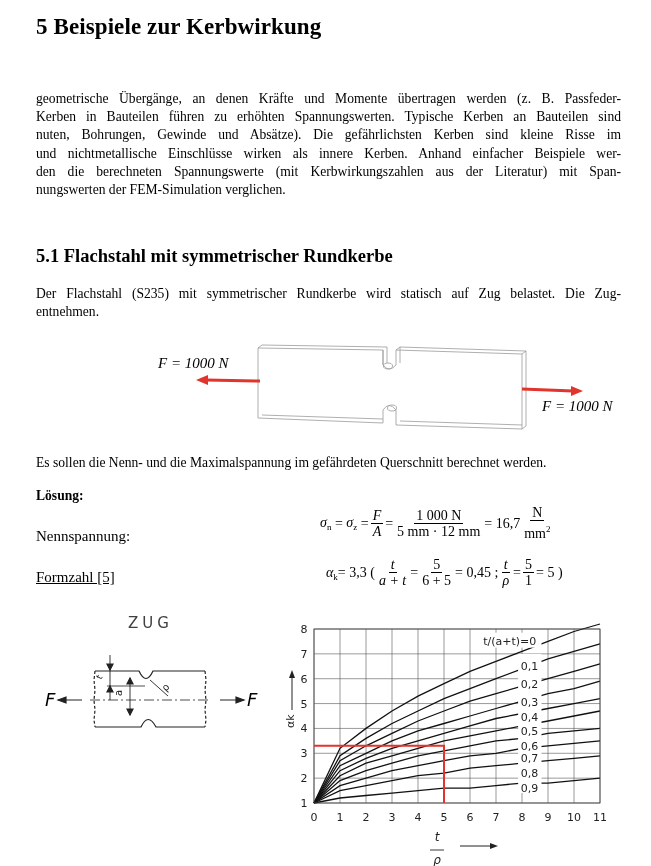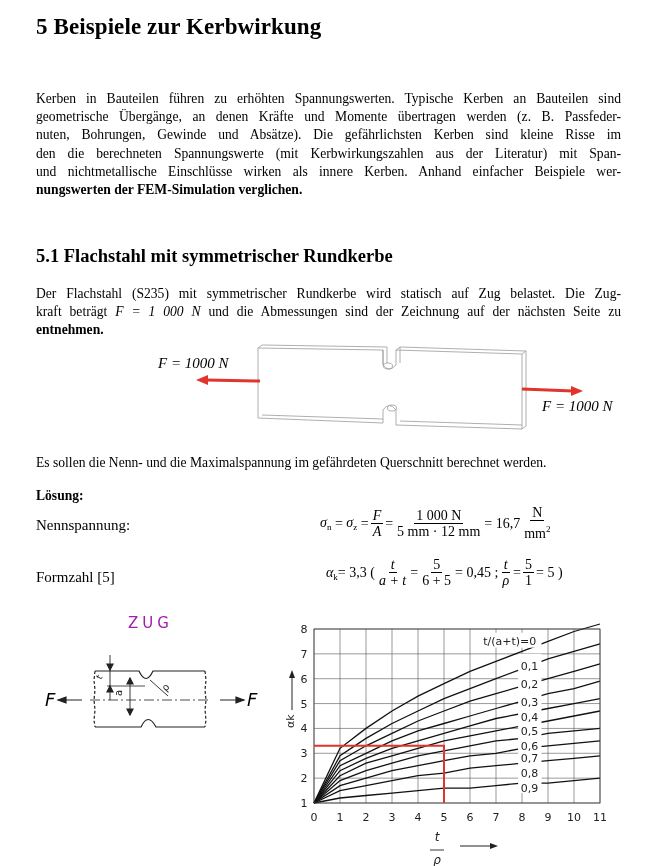--- a/index.html
+++ b/index.html
@@ -3,50 +3,49 @@
 <meta charset="utf-8">
 <style>
   html, body { margin:0; padding:0; background:#fff; }
   body { width:651px; height:866px; position:relative; overflow:hidden;
          font-family:"Liberation Serif", serif; color:#000; }
   .abs { position:absolute; }
   h1 { position:absolute; left:36px; top:14px; margin:0; font-size:23px; font-weight:bold; letter-spacing:0.1px;text-align:center; }
   h2 { position:absolute; left:36px; top:246px; margin:0; font-size:18.5px; font-weight:bold;text-align:right; }
   .para { position:absolute; left:36px; width:585px; font-size:13.6px; line-height:18.2px; text-align:justify; margin:0; }
   .para span.line { display:block; text-align:justify; text-align-last:justify; white-space:nowrap; }
-  .para span.last { text-align-last:left;font-weight:bold; }
+  .para span.last { text-align-last:left; }
   .math { font-family:"Liberation Serif", serif; font-style:italic; }
   .lbl { font-size:15px; }
   .frac { display:inline-flex; flex-direction:column; align-items:center; vertical-align:middle; margin:0 2px; }
   .frac .num { border-bottom:1px solid #000; padding:0 2px; line-height:15px; }
   .frac .den { padding:0 2px; line-height:16px; }
   .eq { position:absolute; font-size:14px; white-space:nowrap; display:flex; align-items:center;margin-left:48px; }
   .sub { font-size:9px; vertical-align:-3px; font-style:normal; }
   .sup { font-size:9px; vertical-align:6px; }
   svg text { font-family:"DejaVu Sans", sans-serif; }
 </style>
 </head>
 <body>
 
 <h1>5  Beispiele zur Kerbwirkung</h1>
 
 <div class="para" style="top:90px;">
+  <span class="line">geometrische Übergänge, an denen Kräfte und Momente übertragen werden (z. B. Passfeder-</span>
   <span class="line">Kerben in Bauteilen führen zu erhöhten Spannungswerten. Typische Kerben an Bauteilen sind</span>
-  <span class="line">geometrische Übergänge, an denen Kräfte und Momente übertragen werden (z. B. Passfeder-</span>
   <span class="line">nuten, Bohrungen, Gewinde und Absätze). Die gefährlichsten Kerben sind kleine Risse im</span>
+  <span class="line">und nichtmetallische Einschlüsse wirken als innere Kerben. Anhand einfacher Beispiele wer-</span>
   <span class="line">den die berechneten Spannungswerte (mit Kerbwirkungszahlen aus der Literatur) mit Span-</span>
-  <span class="line">und nichtmetallische Einschlüsse wirken als innere Kerben. Anhand einfacher Beispiele wer-</span>
   <span class="line last">nungswerten der FEM-Simulation verglichen.</span>
 </div>
 
 <h2>5.1  Flachstahl mit symmetrischer Rundkerbe</h2>
 
 <div class="para" style="top:285px;">
   <span class="line">Der Flachstahl (S235) mit symmetrischer Rundkerbe wird statisch auf Zug belastet. Die Zug-</span>
-  <span class="line"><span>kraft beträgt </span><span class="math">F = 1 000 N</span><span> und die Abmessungen sind der Zeichnung auf der nächsten Seite zu</span></span>
   <span class="line last">entnehmen.</span>
 </div>
 
 <div class="abs" style="left:150px;top:335px;width:480px;height:110px;">
   <svg width="480" height="110" viewBox="0 0 480 110">
     <g fill="none" stroke="#9a9a9a" stroke-width="0.8">
 
       <path d="M108,13 L233,15 L233,30 M108,13 L108,83 L233,88"></path>
       <path d="M112,10 L108,13"></path>
       <path d="M112,10 L237,12"></path>
@@ -77,21 +76,21 @@
     </g>
   </svg>
   <div class="abs math lbl" style="left:8px;top:20px;">F = 1000 N</div>
   <div class="abs math lbl" style="left:392px;top:63px;">F = 1000 N</div>
 </div>
 
 <div class="abs lbl" style="left:36px;top:455px;font-size:13.6px;">Es sollen die Nenn- und die Maximalspannung im gefährdeten Querschnitt berechnet werden.</div>
 
 <div class="abs" style="left:36px;top:488px;font-size:13.6px;font-weight:bold;">Lösung:</div>
 
-<div class="abs lbl" style="left:36px;top:517px;">Nennspannung:</div>
+<div class="abs lbl" style="left:36px;top:528px;">Nennspannung:</div>
 <div class="eq" style="left:272px;top:505px;">
   <span class="math"><span>σ</span><span class="sub">n</span></span>
   <span>&nbsp;=&nbsp;</span>
   <span class="math"><span>σ</span><span class="sub">z</span></span>
   <span>&nbsp;=</span>
   <span class="frac math">
       <span class="num">F</span>
       <span class="den">A</span>
     </span>
   <span>=</span>
@@ -99,21 +98,21 @@
       <span class="num">1 000 N</span>
       <span class="den">5 mm · 12 mm</span>
     </span>
   <span>= 16,7</span>
   <span class="frac">
       <span class="num">N</span>
       <span class="den"><span>mm</span><span class="sup">2</span></span>
     </span>
 </div>
 
-<div class="abs lbl" style="left:36px;top:569px;">Formzahl [5]</div>
+<div class="abs lbl" style="left:36px;top:569px;text-decoration:underline;">Formzahl [5]</div>
 <div class="eq" style="left:278px;top:557px;">
   <span class="math"><span>α</span><span class="sub">k</span></span>
   <span>= 3,3 (</span>
   <span class="frac math">
       <span class="num">t</span>
       <span class="den">a + t</span>
     </span>
   <span>=</span>
   <span class="frac">
       <span class="num">5</span>
@@ -126,21 +125,21 @@
     </span>
   <span>=</span>
   <span class="frac">
       <span class="num">5</span>
       <span class="den">1</span>
     </span>
   <span>= 5 )</span>
 </div>
 
 <div class="abs" style="left:20px;top:600px;width:260px;height:160px;">
-  <div class="abs" style="left:108px;top:14px;font-family:'DejaVu Sans',sans-serif;font-size:15px;letter-spacing:4px;color:#a21caf;">ZUG</div>
+  <div class="abs" style="left:108px;top:14px;font-family:'DejaVu Sans',sans-serif;font-size:15px;letter-spacing:4px;color:#404040;">ZUG</div>
   <svg width="260" height="160" viewBox="0 0 260 160">
     <g fill="none" stroke="#222" stroke-width="1.2">
       <path d="M75,71 L119,71 Q126,86 133,71 L185,71"></path>
       <path d="M75,127 L121,127 Q128,112 136,127 L185,127"></path>
       <path d="M75,71 L74,80 L75,90 L74,100 L75,110 L74,120 L75,127" stroke-dasharray="3,2"></path>
       <path d="M185,71 L186,80 L185,90 L186,100 L185,110 L186,120 L185,127" stroke-dasharray="3,2"></path>
       <line x1="70" y1="100" x2="190" y2="100" stroke-dasharray="10,3,2,3" stroke-width="0.8"></line>
 
       <line x1="90" y1="55" x2="90" y2="100" stroke-width="0.9"></line>
       <polygon points="90,70 87,64 93,64" fill="#222"></polygon>

